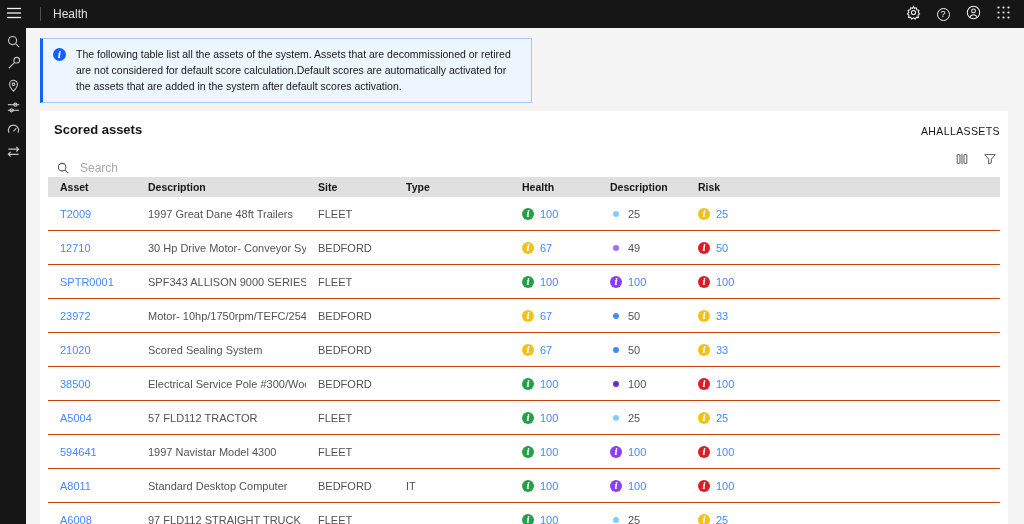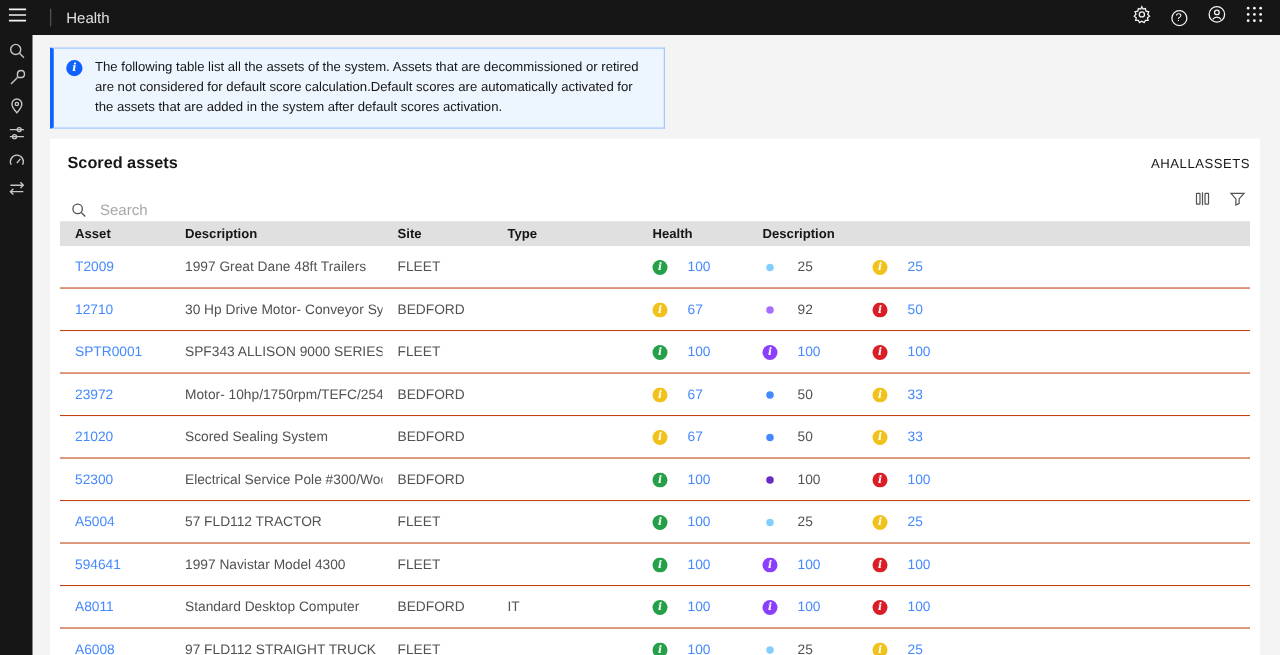--- a/index.html
+++ b/index.html
@@ -41,21 +41,21 @@
   .tb-btn{width:28px;height:28px;display:flex;align-items:center;justify-content:center;color:#525252;cursor:pointer}
   .tb-btn svg{stroke:#525252;fill:none;stroke-width:1.1}
 
   .tablewrap{margin:2px 8px 0 8px}
   .tr{display:grid;grid-template-columns:88px 170px 88px 116px 88px 88px 1fr;align-items:center}
   .thead{background:#e0e0e0;height:20px}
   .th{font-size:10.5px;font-weight:bold;color:#161616;padding-left:12px;white-space:nowrap}
   .row{height:34px;border-bottom:1px solid #c2410c;background:#fff}
   .td{font-size:11px;color:#525252;padding-left:12px;white-space:nowrap;overflow:hidden;display:flex;align-items:center}
   .asset-link{color:#4589ff;font-size:11px;text-decoration:none;cursor:pointer}
-  .score{display:flex;align-items:center;gap:16px}
+  .score{display:flex;align-items:center;gap:6px}
   .ic{width:12px;height:12px;border-radius:50%;display:inline-flex;align-items:center;justify-content:center;flex:0 0 auto}
   .ic::after{content:"i";font:italic bold 8.5px "DejaVu Serif",serif;color:#fff;line-height:1}
   .ic[data-kind="green"]{background:#24a148}
   .ic[data-kind="amber"]{background:#f1c21b}
   .ic[data-kind="red"]{background:#da1e28}
   .ic[data-kind="purple"]{background:#8a3ffc}
   .ic[data-kind^="dot-"]{width:6px;height:6px;margin:3px}
   .ic[data-kind^="dot-"]::after{content:""}
   .ic[data-kind="dot-lightblue"]{background:#82cfff}
   .ic[data-kind="dot-blue"]{background:#4589ff}
@@ -223,20 +223,21 @@
       </div>
 
       <div class="tablewrap">
         <div class="tr thead">
           <span class="th">Asset</span>
           <span class="th">Description</span>
           <span class="th">Site</span>
           <span class="th">Type</span>
           <span class="th">Health</span>
           <span class="th">Description</span>
+          <span class="th">Risk</span>
         </div>
 
         <div class="tr row">
           <span class="td">
               <a class="asset-link">T2009</a>
             </span>
           <span class="td">1997 Great Dane 48ft Trailers</span>
           <span class="td">FLEET</span>
           <span class="td"></span>
           <span class="td score">
@@ -259,21 +260,21 @@
             </span>
           <span class="td">30 Hp Drive Motor- Conveyor System #2</span>
           <span class="td">BEDFORD</span>
           <span class="td"></span>
           <span class="td score">
               <span class="ic" data-kind="amber"></span>
               <span class="val">67</span>
             </span>
           <span class="td score">
               <span class="ic" data-kind="dot-purple"></span>
-              <span class="val" data-link="no">92</span>
+              <span class="val" data-link="no">49</span>
             </span>
           <span class="td score">
               <span class="ic" data-kind="red"></span>
               <span class="val">50</span>
             </span>
         </div>
 
         <div class="tr row">
           <span class="td">
               <a class="asset-link">SPTR0001</a>
@@ -332,21 +333,21 @@
               <span class="val" data-link="no">50</span>
             </span>
           <span class="td score">
               <span class="ic" data-kind="amber"></span>
               <span class="val">33</span>
             </span>
         </div>
 
         <div class="tr row">
           <span class="td">
-              <a class="asset-link">52300</a>
+              <a class="asset-link">38500</a>
             </span>
           <span class="td">Electrical Service Pole #300/Wood/45 f...</span>
           <span class="td">BEDFORD</span>
           <span class="td"></span>
           <span class="td score">
               <span class="ic" data-kind="green"></span>
               <span class="val">100</span>
             </span>
           <span class="td score">
               <span class="ic" data-kind="dot-darkpurple"></span>

